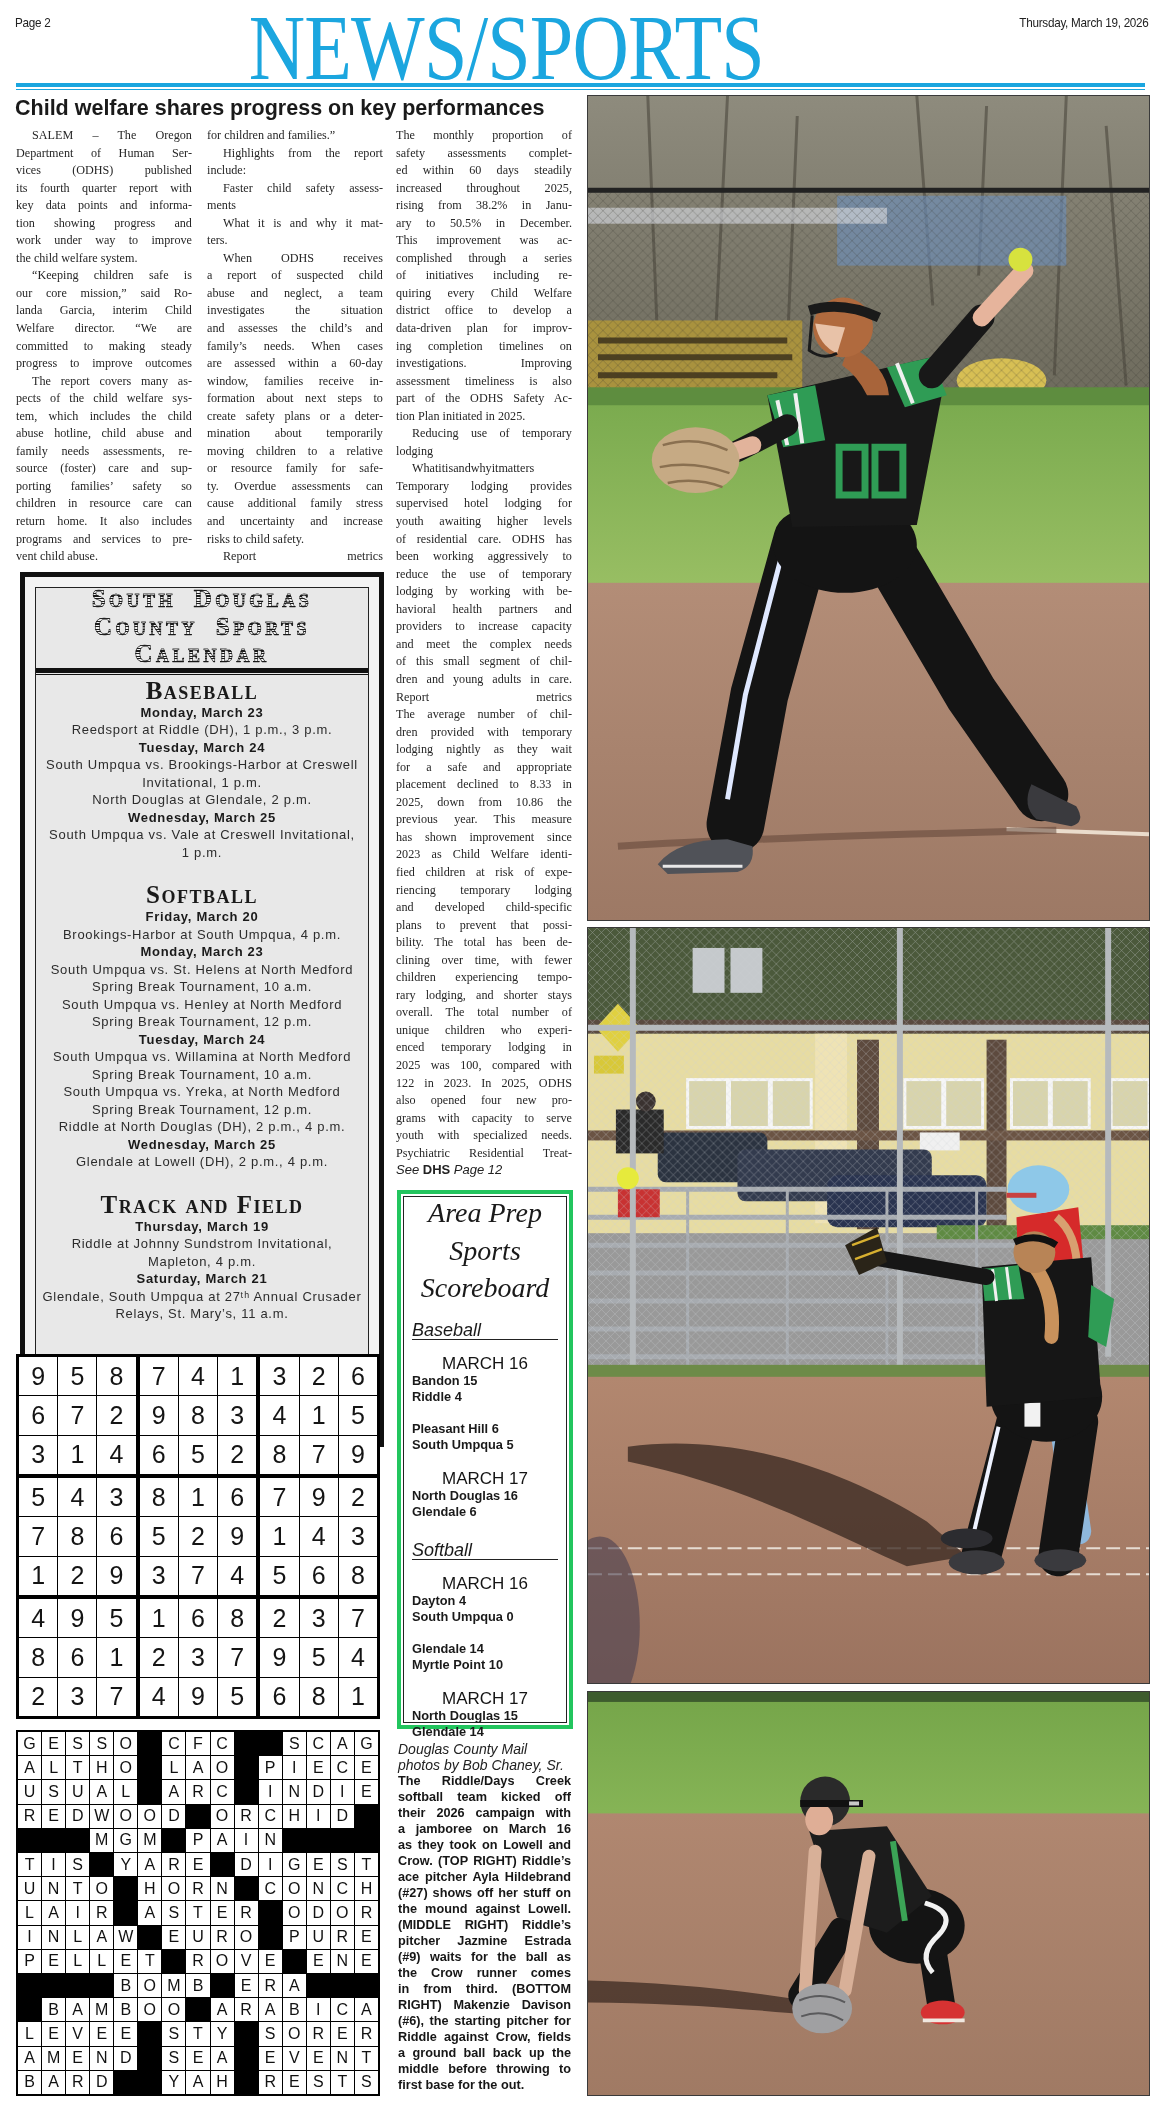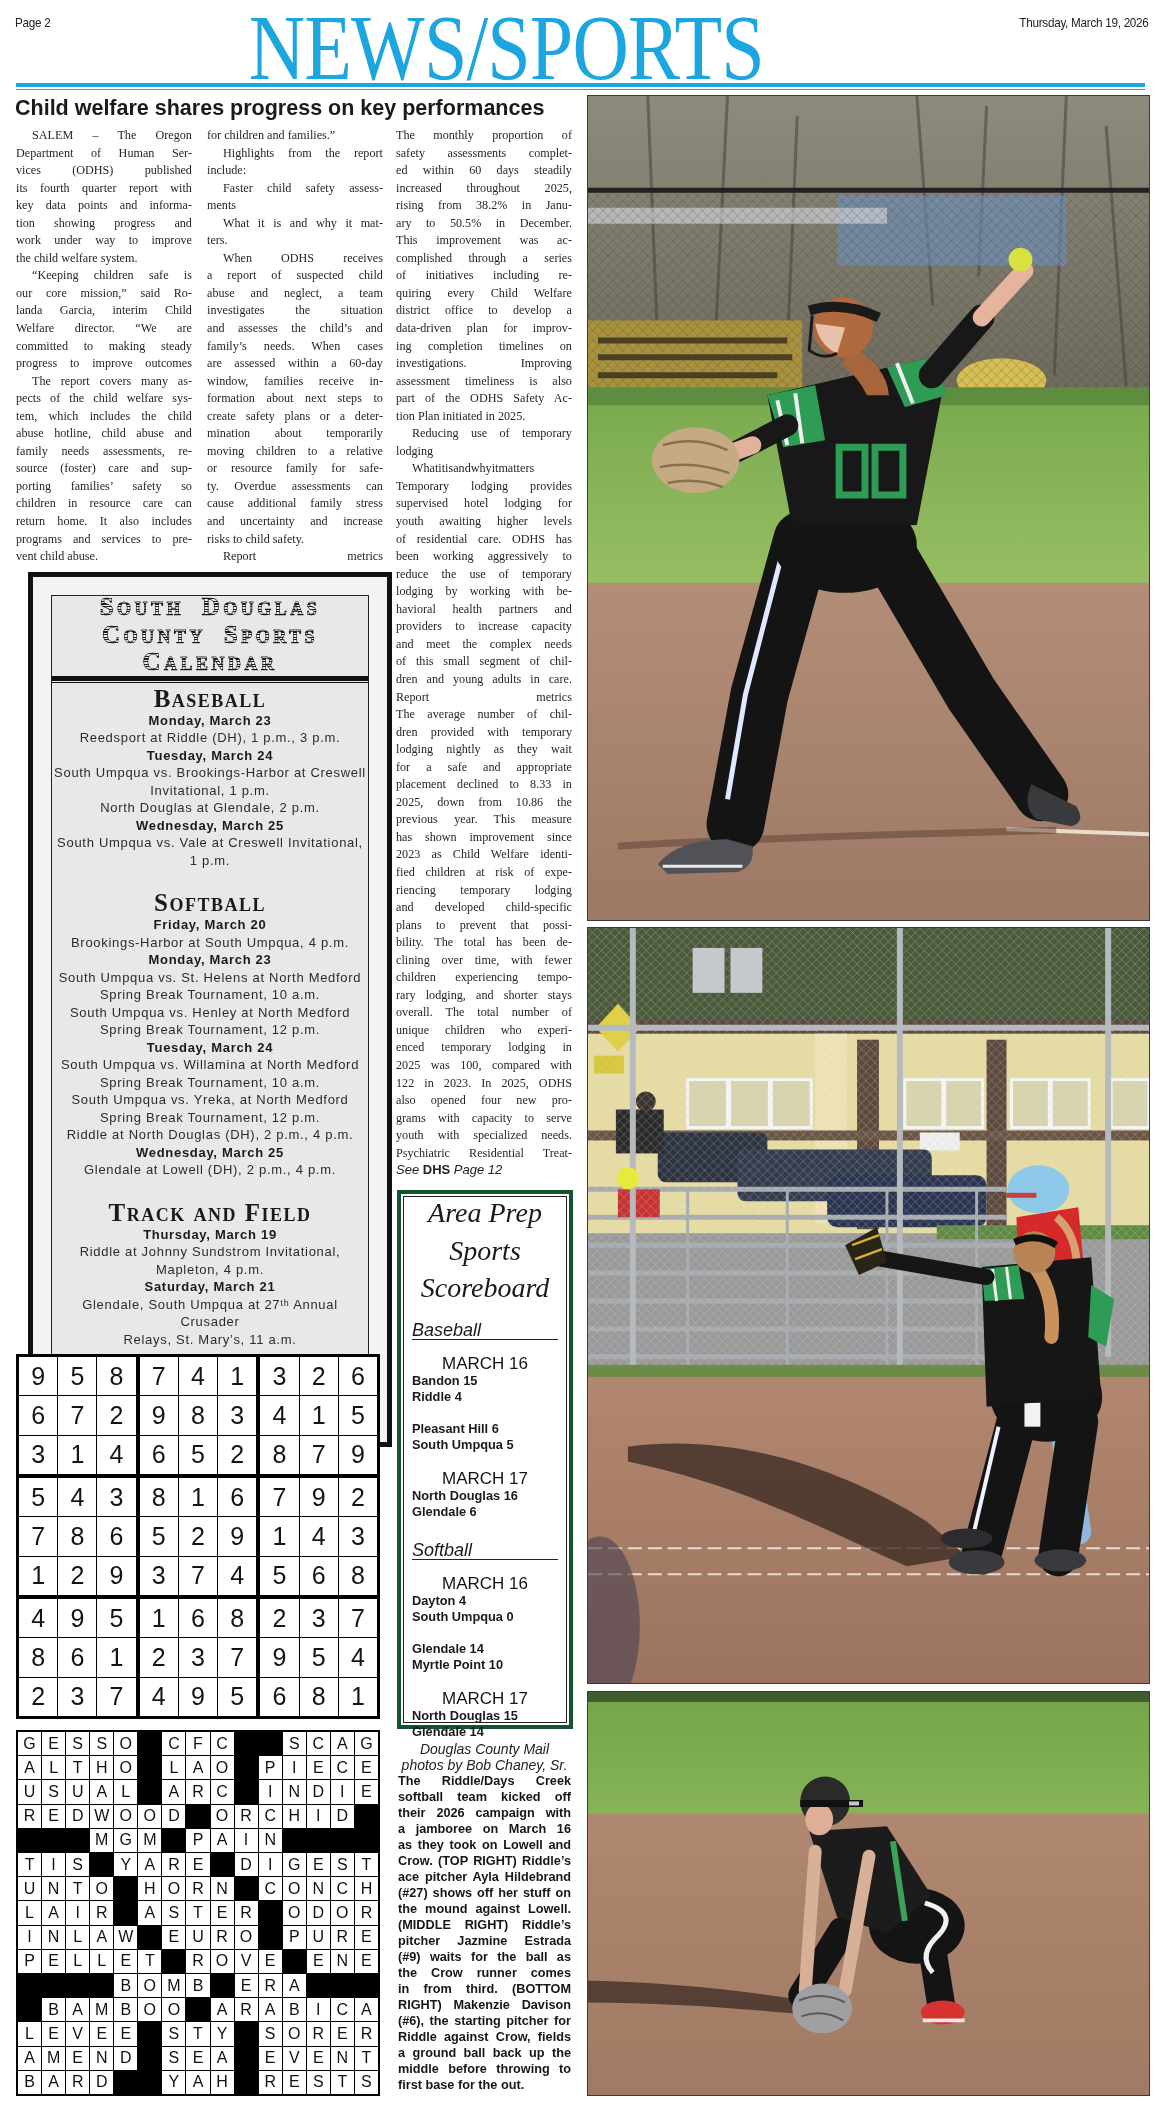--- a/index.html
+++ b/index.html
@@ -20,21 +20,21 @@
 
 
 .col{top:126px;width:176px}
 .ln{width:195.5px;height:17.55px;font:13.5px/17.55px "Liberation Serif",serif;color:#262626;text-align:justify;text-align-last:justify;transform:scaleX(.9);transform-origin:0 0}
 .para[data-indent="true"] .ln:first-of-type{text-indent:17.8px}
 .para-in[data-cont="false"] .ln:last-of-type{text-align-last:left}
 .jump{width:176px;padding-right:7px;text-align:left;font:italic 13px/17px "Liberation Sans",sans-serif;color:#222}
 .jump b{font-style:normal;font-weight:bold}
 
 
-.cal{left:28px;top:572px;width:364px;height:875px;border:5px solid #111;padding:18px;background:#f3f3f3}
+.cal{left:20px;top:572px;width:364px;height:875px;border:5px solid #111;padding:10px;background:#f3f3f3}
 .cal-in{height:100%;border:1.5px solid #222;background:#e8e8e8;text-align:center}
 .cal-title{margin-top:-3px}
 .cal-title-ln{font:bold 25px/27.5px "Liberation Serif",serif;font-variant:small-caps;letter-spacing:3.5px;word-spacing:8px;
   background:repeating-linear-gradient(180deg,#1c1c1c 0 1.2px,#f4f4f4 1.2px 2.6px);-webkit-background-clip:text;background-clip:text;color:transparent;-webkit-text-stroke:.6px #111}
 .cal-div{height:5px;background:#111;margin:0 0 1px 0}
 .cal-div2{height:1px;background:#111}
 .cal-secs{padding-top:3px}
 .cal-sec + .cal-sec{margin-top:21px}
 .cal-sport{font:bold 25px/26px "Liberation Serif",serif;font-variant:small-caps;letter-spacing:1.5px;color:#1a1a1a}
 .cal-date{font:bold 13px/17.5px "Liberation Sans",sans-serif;letter-spacing:.7px;color:#1a1a1a}
@@ -51,35 +51,35 @@
 
 
 .xw{left:16px;top:1730px;width:364px;height:366px;border:2px solid #000;display:flex;flex-direction:column;background:#fff}
 .xw-row{flex:1;display:flex;border-bottom:1px solid #000}
 .xw-row:last-of-type{border-bottom:none}
 .xw-cell{flex:1;display:flex;align-items:center;justify-content:center;border-right:1px solid #000;font:16px/1 "Liberation Sans",sans-serif;color:#111}
 .xw-cell:last-of-type{border-right:none}
 .xw-cell[data-ch="#"]{background:#000;color:transparent}
 
 
-.sb{left:397px;top:1190px;width:176px;height:539px;border:4px solid #14532d;padding:2px;background:#fff}
+.sb{left:397px;top:1190px;width:176px;height:539px;border:4px solid #22c55e;padding:2px;background:#fff}
 .sb-in{height:100%;border:1px solid #222;padding:0 8px}
 .sb-title{margin-top:-3px}
 .sb-title-ln{font:italic 28px/37.5px "Liberation Serif",serif;text-align:center;color:#1a1a1a}
 .sb-sec{margin-top:14px}
 .sb-sec + .sb-sec{margin-top:21px}
 .sb-sport{font:italic 18px/18px "Liberation Sans",sans-serif;border-bottom:1.2px solid #222;color:#1a1a1a}
 .sb-dgrp + .sb-dgrp{margin-top:17px}
 .sb-date{font:17px/18px "Liberation Sans",sans-serif;text-align:center;color:#141414;margin-top:15px}
 .sb-game + .sb-game{margin-top:16px}
 .sb-ln{font:bold 12.8px/16px "Liberation Sans",sans-serif;color:#1a1a1a;white-space:nowrap}
 
 
 .cap{left:398px;top:1741px;width:173px}
-.cap-credit{font:italic 14px/16px "Liberation Sans",sans-serif;text-align:center;color:#222;white-space:nowrap}
+.cap-credit{font:italic 14px/16px "Liberation Sans",sans-serif;text-align:left;color:#222;white-space:nowrap}
 .cap-ln{font:bold 12.7px/16px "Liberation Sans",sans-serif;color:#161616;text-align:justify;text-align-last:justify}
 .cap-ln:last-of-type{text-align-last:left}
 
 
 .photo{left:587px;width:563px;border:1px solid #3a3a3a;overflow:hidden;background:#999}
 .photo svg{display:block}
 </style>
 </head>
 <body>
 

